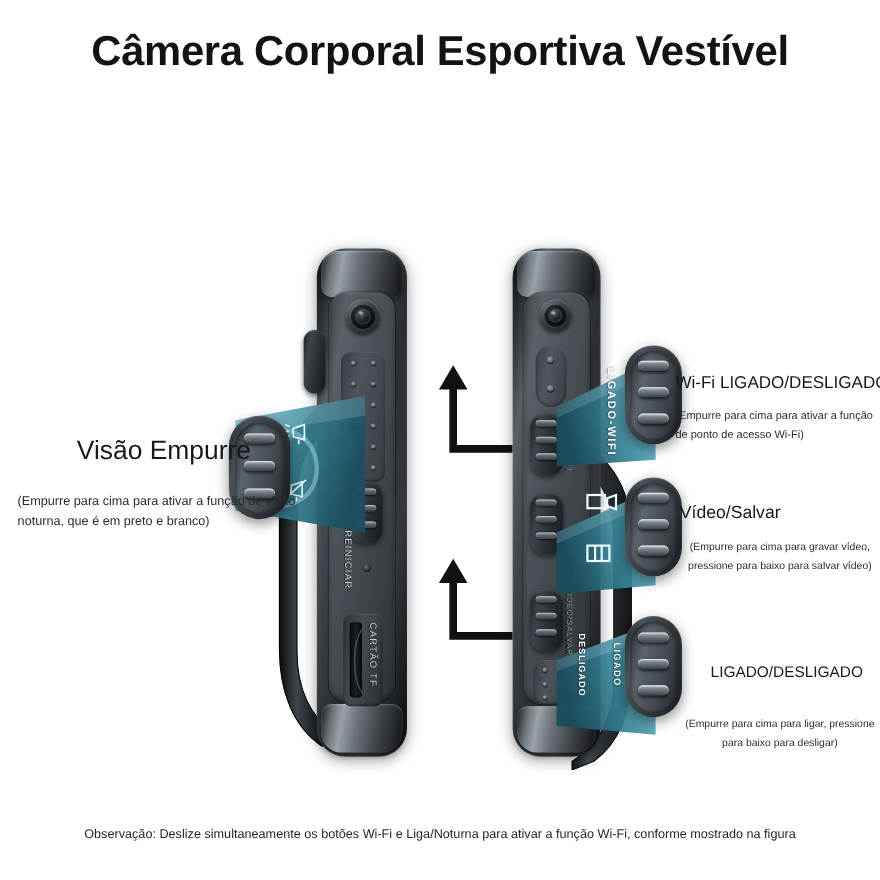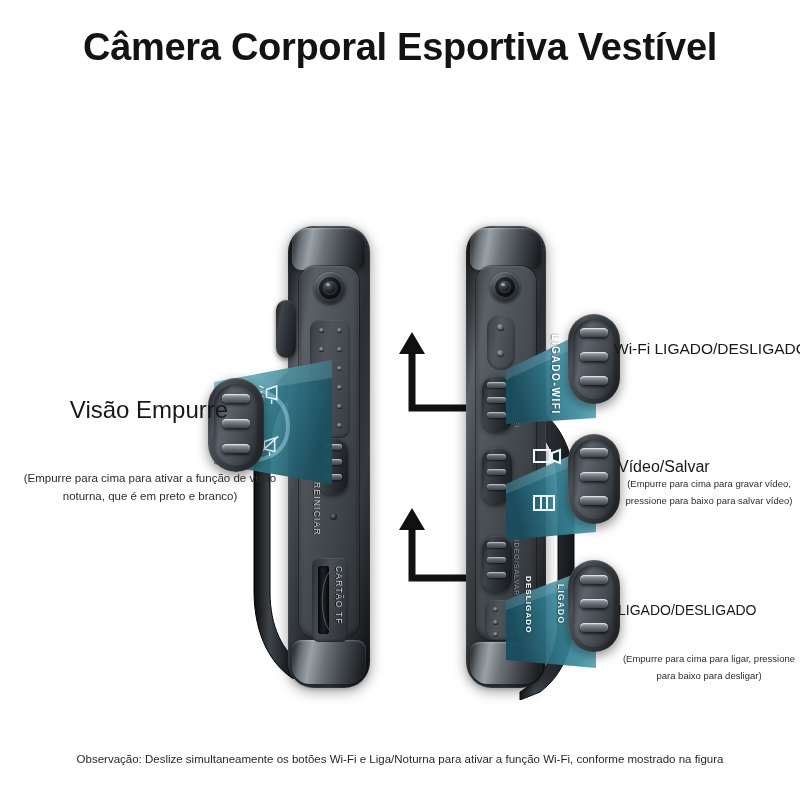--- a/index.html
+++ b/index.html
@@ -26,33 +26,33 @@
 
   .footnote {
     position: absolute; left: 0; top: 753px; width: 800px;
     text-align: center; font-size: 11.5px; color: #1f2123;
   }
 
   
   #left-ann  { position:absolute; left: 14px; top: 396px; width: 270px; text-align:center; }
   #left-ann .hd  { font-size: 24px; }
   #left-ann .sub { margin-top: 12px; }
-  #left-ann .note{ margin-top: 46px; text-align:center; padding-left:2px; }
+  #left-ann .note{ margin-top: 24px; text-align:left; padding-left:2px; }
 
   
   .r-ann { position: absolute; }
   #wifi-ann   { left: 614px; top: 340px; width: 186px; }
   #video-ann  { left: 618px; top: 458px; width: 182px; }
   #power-ann  { left: 618px; top: 602px; width: 182px; }
 
   #wifi-ann .hd  { font-size: 15.5px; }
   #wifi-ann .note{ margin-top: 12px; font-size:10px; line-height:1.7; }
   #video-ann .hd { font-size: 16px; }
-  #video-ann .note{ font-size:9.5px; line-height:1.75; text-align:center; }
-  #power-ann .hd { font-size: 14px; }
+  #video-ann .note{ margin-top: 14px; font-size:9.5px; line-height:1.75; text-align:center; }
+  #power-ann .hd { font-size: 14px; margin-left: 28px; }
   #power-ann .note{ margin-top: 32px; font-size:9.5px; line-height:1.8; text-align:center; }
 
   
   .arrow { position: absolute; }
 
   
   .device { position: absolute; }
 
   .body-shell {
     position:absolute; border-radius: 26px;
@@ -375,20 +375,21 @@
   <div class="vlabel onteal" style="left:556px; top:584px; font-size:8.5px; letter-spacing:1.2px;">LIGADO</div>
 
   <div class="mag" style="left:568px; top:560px; width:52px; height:92px;"></div>
   <div class="mag-inner" style="left:573px; top:565px; width:42px; height:82px;"></div>
   <div class="mag-key" style="left:580px; top:575px; width:28px; height:9px;"></div>
   <div class="mag-key" style="left:580px; top:599px; width:28px; height:9px;"></div>
   <div class="mag-key" style="left:580px; top:623px; width:28px; height:9px;"></div>
 
   <div class="r-ann" id="wifi-ann">
     <div class="hd">Wi-Fi LIGADO/DESLIGADO</div>
+    <div class="note">(Empurre para cima para ativar a função de ponto de acesso Wi-Fi)</div>
   </div>
 
   <div class="r-ann" id="video-ann">
     <div class="hd">Vídeo/Salvar</div>
     <div class="note">(Empurre para cima para gravar vídeo, pressione para baixo para salvar vídeo)</div>
   </div>
 
   <div class="r-ann" id="power-ann">
     <div class="hd">LIGADO/DESLIGADO</div>
     <div class="note">(Empurre para cima para ligar, pressione para baixo para desligar)</div>

